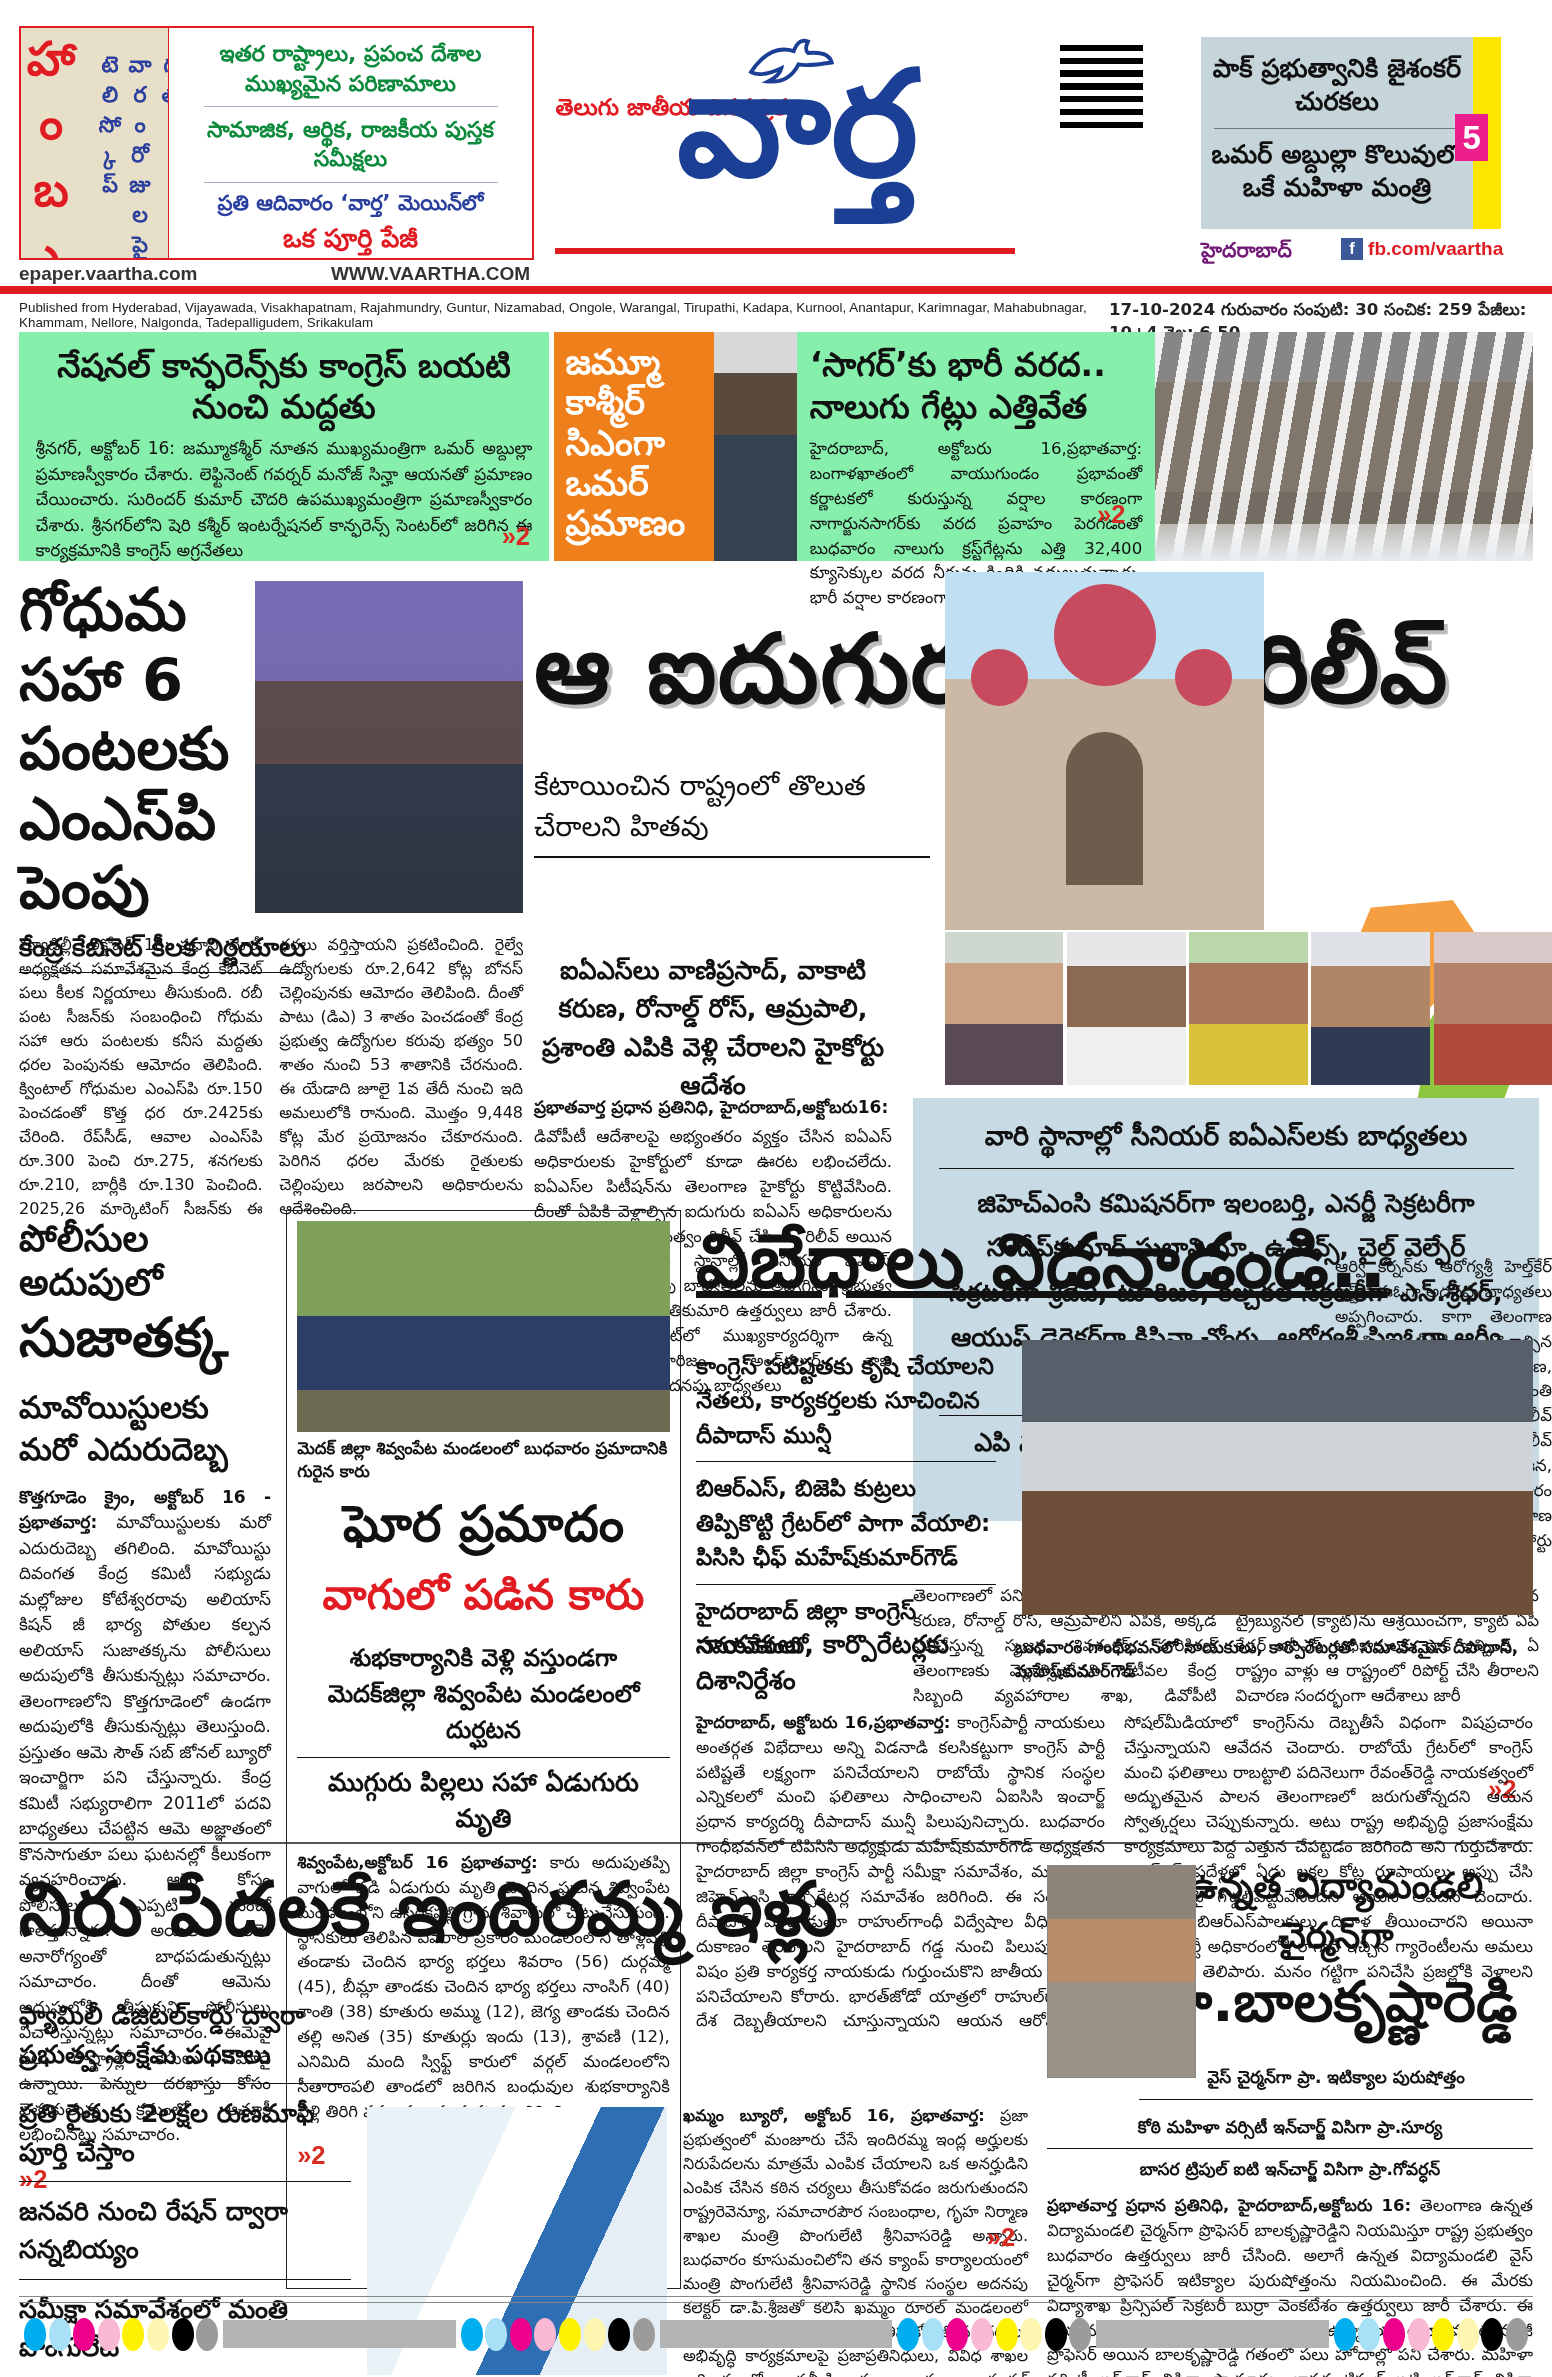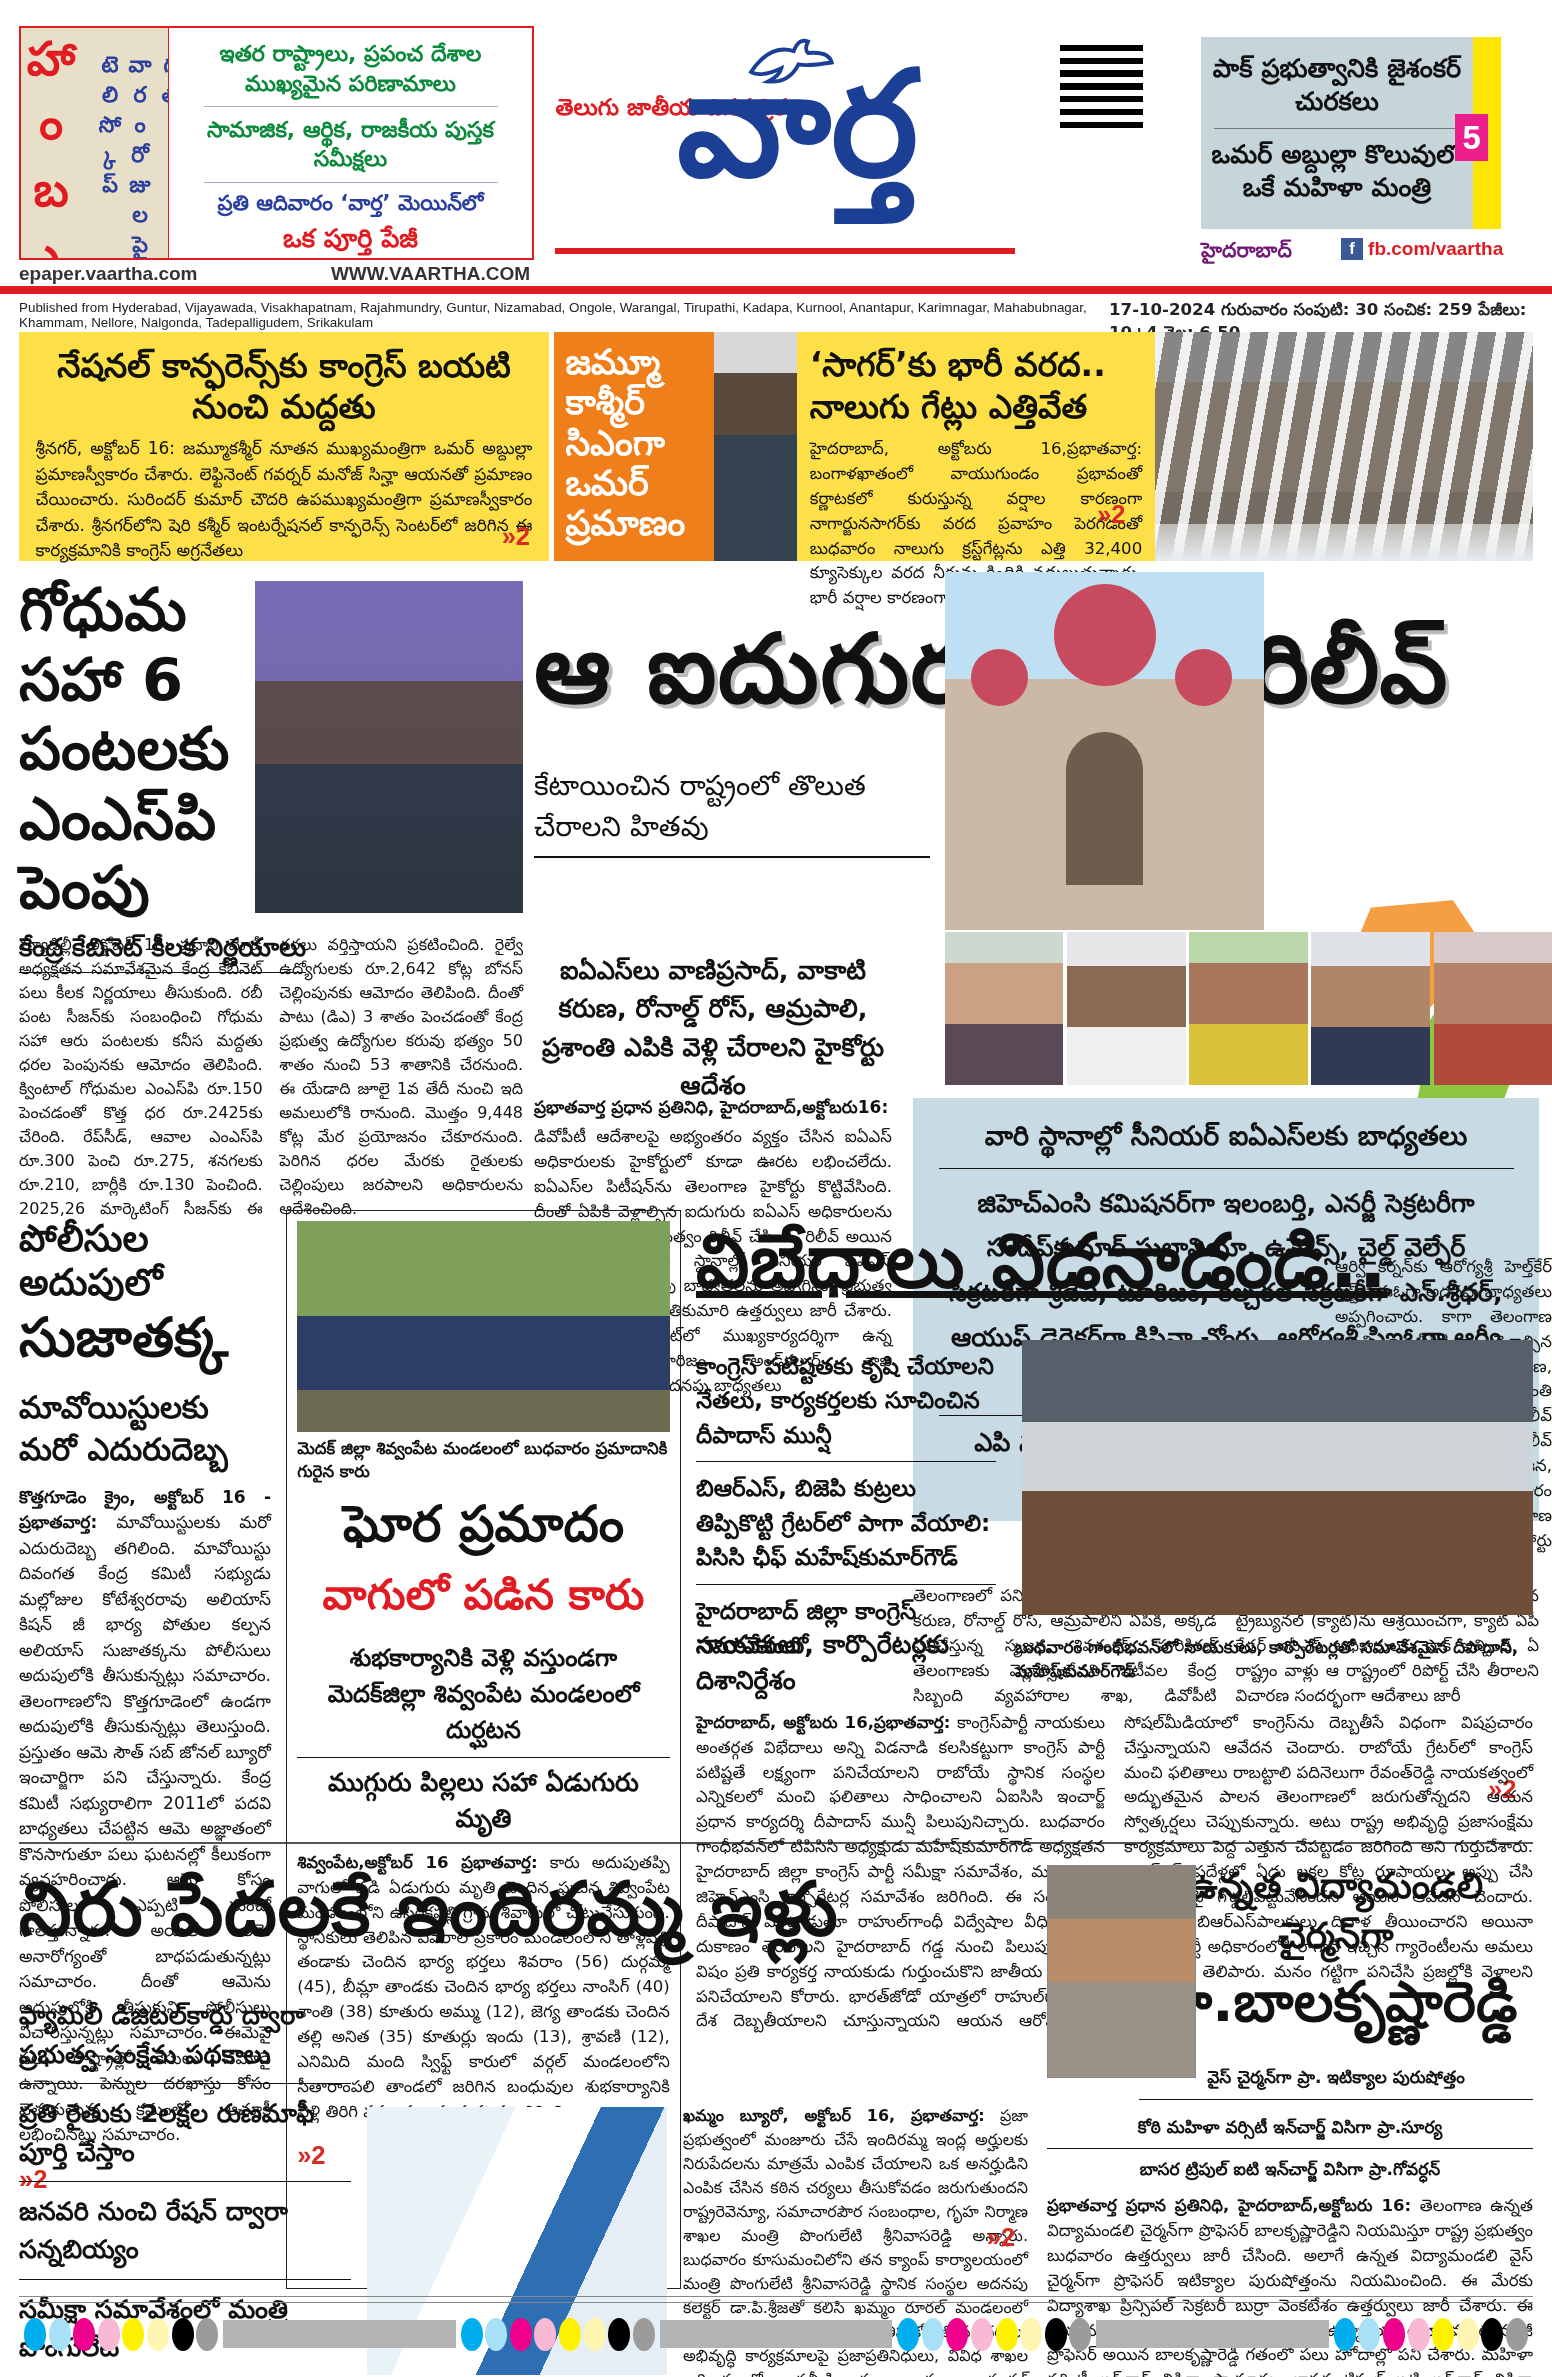--- a/index.html
+++ b/index.html
@@ -35,21 +35,21 @@
   .mast-right .ystrip{width:28px;background:#ffe600;position:relative;}
   .pagenum{position:absolute;right:12.8px;top:77px;width:33px;height:47px;background:#ec1e8c;color:#fff;font-weight:900;font-size:33px;display:flex;align-items:center;justify-content:center;}
   .mast-city{left:1201px;top:238px;width:128px;font-weight:800;font-size:20.4px;color:#701a75;}
   .fbline{left:1341px;top:238px;width:211px;font-weight:800;font-size:19px;color:#e01b22;display:flex;align-items:center;gap:5.1px;}
   .fbicon{width:22px;height:22px;background:#3b5998;color:#fff;font-weight:900;font-size:16.6px;display:inline-flex;align-items:center;justify-content:center;}
   .redrule{left:0;top:286px;width:1552px;height:7.7px;background:#e01b22;}
   .dateline{left:19px;top:300px;width:1514px;display:flex;justify-content:space-between;font-size:13.4px;color:#222;}
   .dateline .rt{font-weight:800;font-size:16.6px;}
 
   
-  .box-peach{background:#fde047;}
+  .box-peach{background:#86efac;}
   .tl-art{left:19px;top:332px;width:530px;height:229px;padding:12.8px 16.6px;box-sizing:border-box;}
   .tl-art h2{margin:0 0 9px;font-size:33px;font-weight:900;text-align:center;line-height:1.25;}
   .body-sm{font-size:16px;line-height:1.5;}
   .jump{color:#d92b21;font-weight:900;font-size:25.5px;}
   .omar-box{left:554px;top:332px;width:243px;height:229px;background:#ef7f1a;color:#fff;display:flex;}
   .omar-box .hl{flex:1;padding:10.2px 6.4px 6.4px 11.5px;font-size:35px;font-weight:900;line-height:1.15;}
   .omar-photo{width:83px;height:100%;background:linear-gradient(180deg,#d8d8d8 0 18%,#5a4a3e 18% 45%,#34424f 45% 100%);}
   .tr-art{left:797px;top:332px;width:736px;height:229px;display:flex;}
   .tr-art .txt{width:358px;padding:11.5px 12.8px;box-sizing:border-box;}
   .tr-art h2{margin:0 0 7.7px;font-size:33px;font-weight:900;line-height:1.3;}

